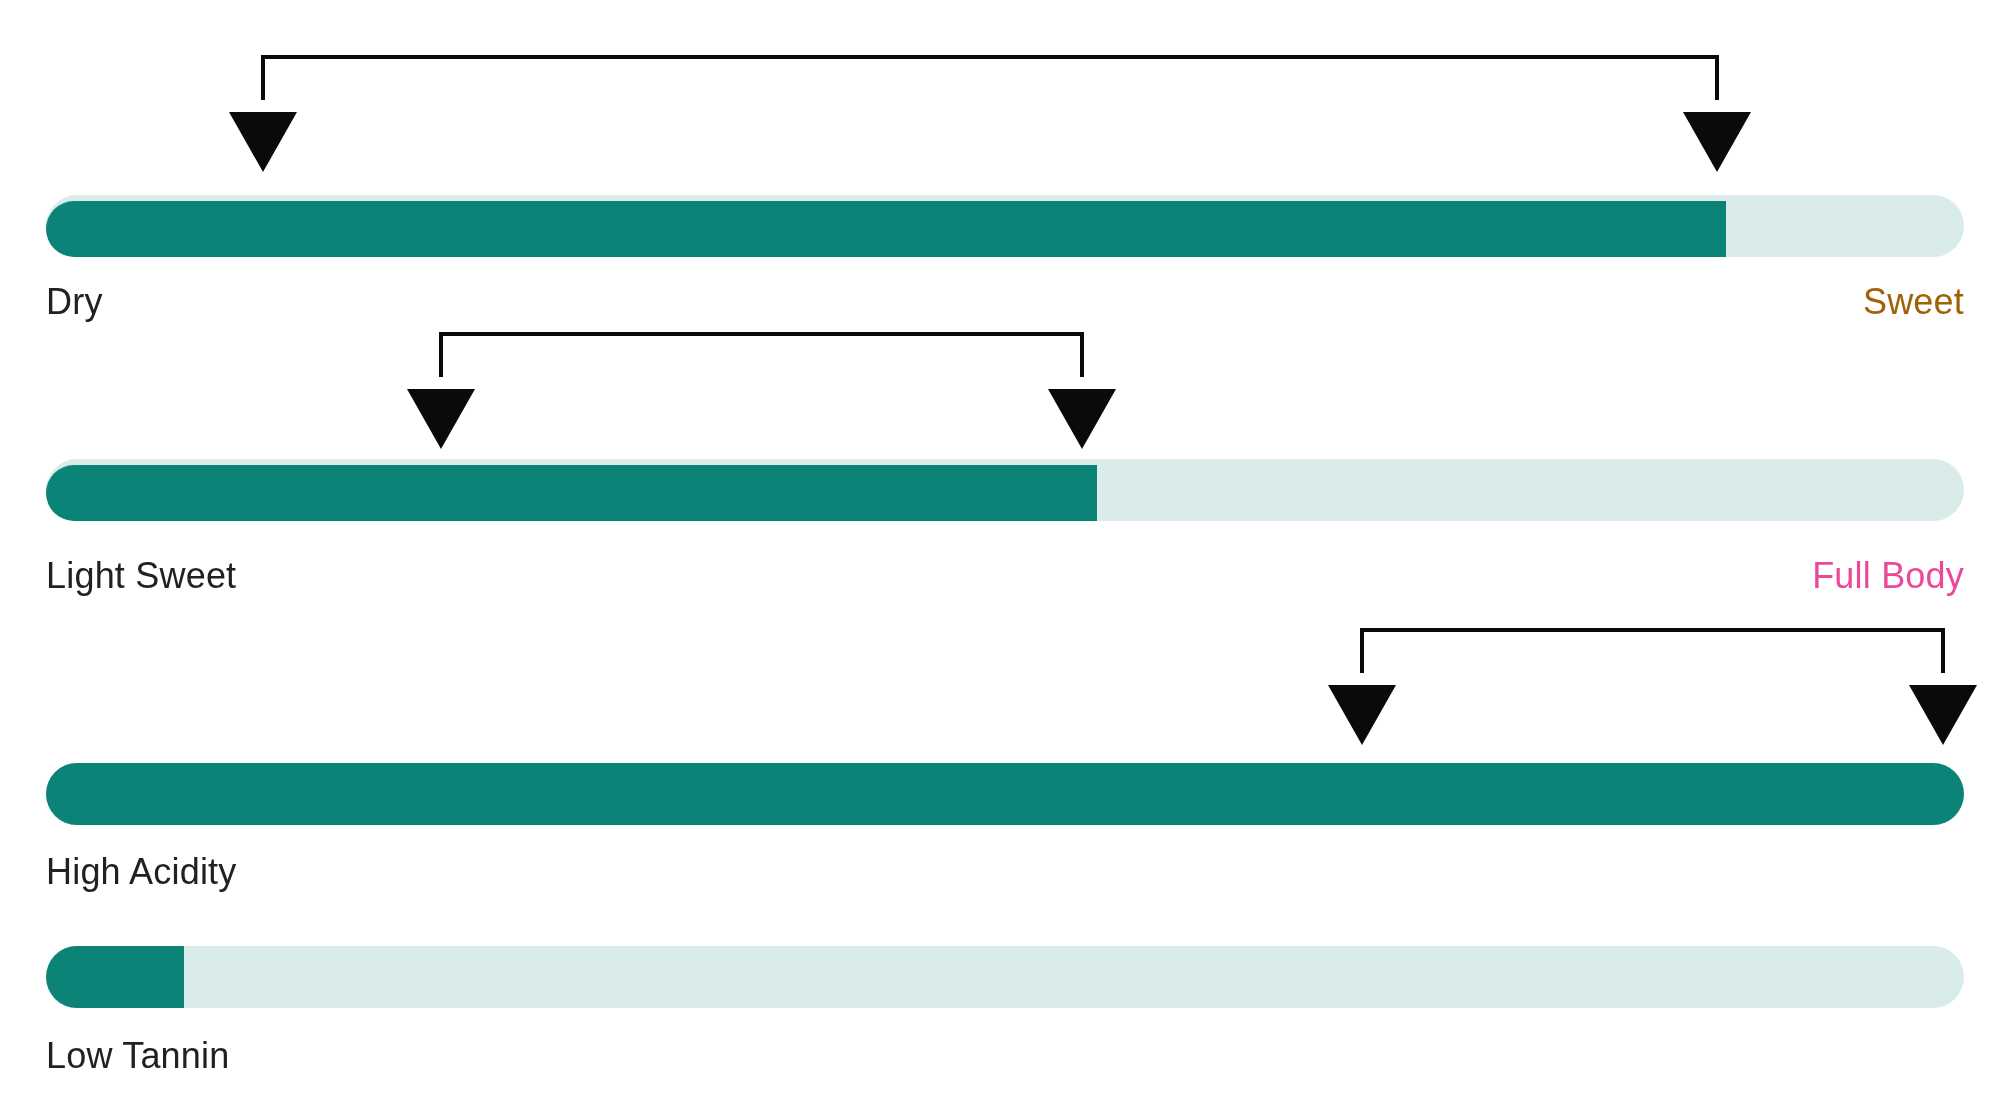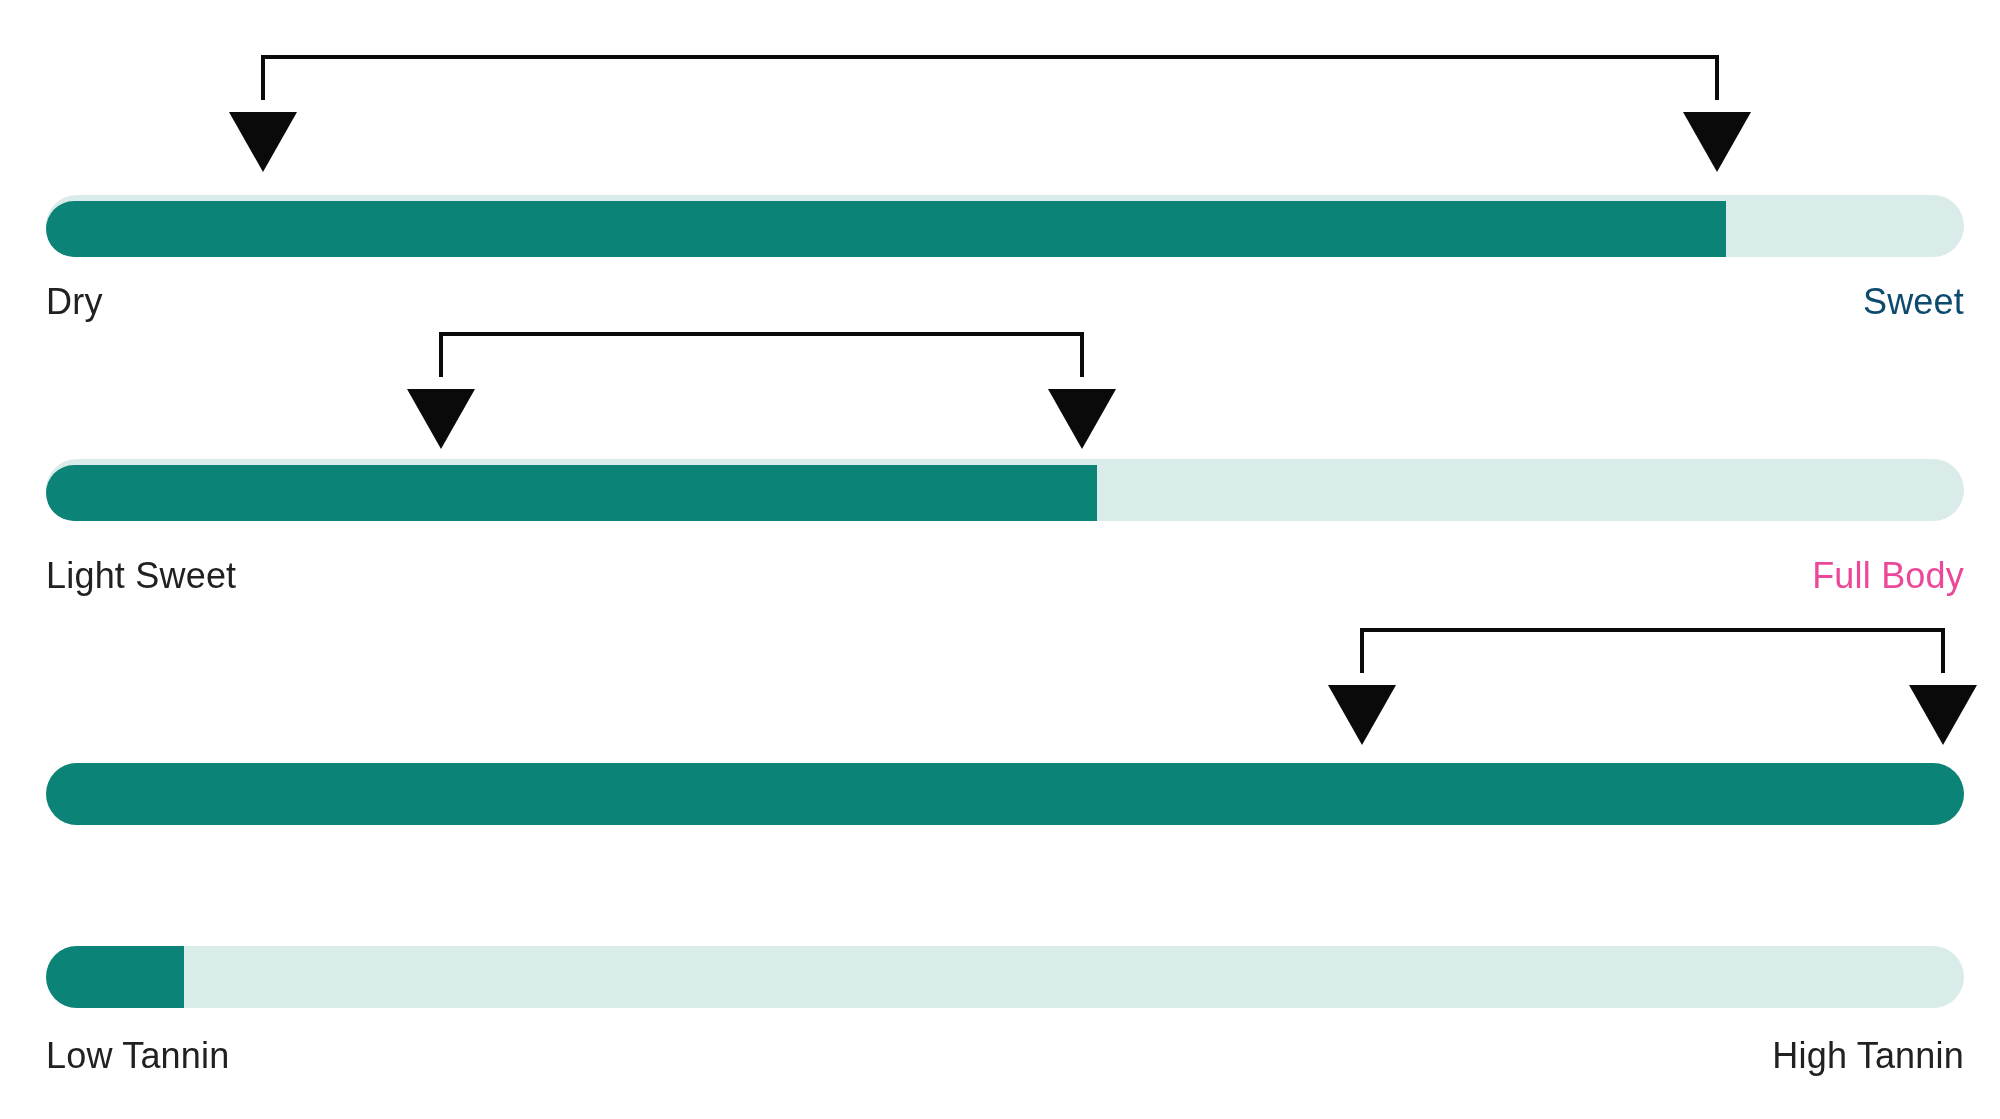--- a/index.html
+++ b/index.html
@@ -85,21 +85,21 @@
       <div class="vline l" style="background: rgb(10, 10, 10);"></div>
       <div class="vline r" style="background: rgb(10, 10, 10);"></div>
       <div class="tri l" style="border-top-color: rgb(10, 10, 10);"></div>
       <div class="tri r" style="border-top-color: rgb(10, 10, 10);"></div>
     </div>
     <div class="track" style="background: rgb(218, 236, 233);">
       <div class="fill inset" style="width: 87.6%; background: rgb(11, 132, 119);"></div>
     </div>
     <div class="labels">
       <span class="lab left" style="color: rgb(33, 33, 33);">Dry</span>
-      <span class="lab right" style="color: #0c4a6e;">Sweet</span>
+      <span class="lab right" style="color: #a16207;">Sweet</span>
     </div>
   </div>
 
   <div class="row" id="row-1">
     <div class="bracket" style="left: 20.6%; width: 33.4%;">
       <div class="hline" style="background: rgb(10, 10, 10);"></div>
       <div class="vline l" style="background: rgb(10, 10, 10);"></div>
       <div class="vline r" style="background: rgb(10, 10, 10);"></div>
       <div class="tri l" style="border-top-color: rgb(10, 10, 10);"></div>
       <div class="tri r" style="border-top-color: rgb(10, 10, 10);"></div>
@@ -118,26 +118,26 @@
       <div class="hline" style="background: rgb(10, 10, 10);"></div>
       <div class="vline l" style="background: rgb(10, 10, 10);"></div>
       <div class="vline r" style="background: rgb(10, 10, 10);"></div>
       <div class="tri l" style="border-top-color: rgb(10, 10, 10);"></div>
       <div class="tri r" style="border-top-color: rgb(10, 10, 10);"></div>
     </div>
     <div class="track" style="background: rgb(218, 236, 233);">
       <div class="fill full" style="width: 100%; background: rgb(11, 132, 119);"></div>
     </div>
     <div class="labels">
+      <span class="lab right" style="color: rgb(33, 33, 33);">High Acidity</span>
     </div>
   </div>
 
   <div class="row" id="row-3">
     <div class="track" style="background: rgb(218, 236, 233);">
       <div class="fill" style="width: 7.2%; background: rgb(11, 132, 119);"></div>
     </div>
     <div class="labels">
       <span class="lab left" style="color: rgb(33, 33, 33);">Low Tannin</span>
-      <span class="lab right" style="color: rgb(33, 33, 33);">High Tannin</span>
     </div>
   </div>
 
 </div>
 
 </body></html>

